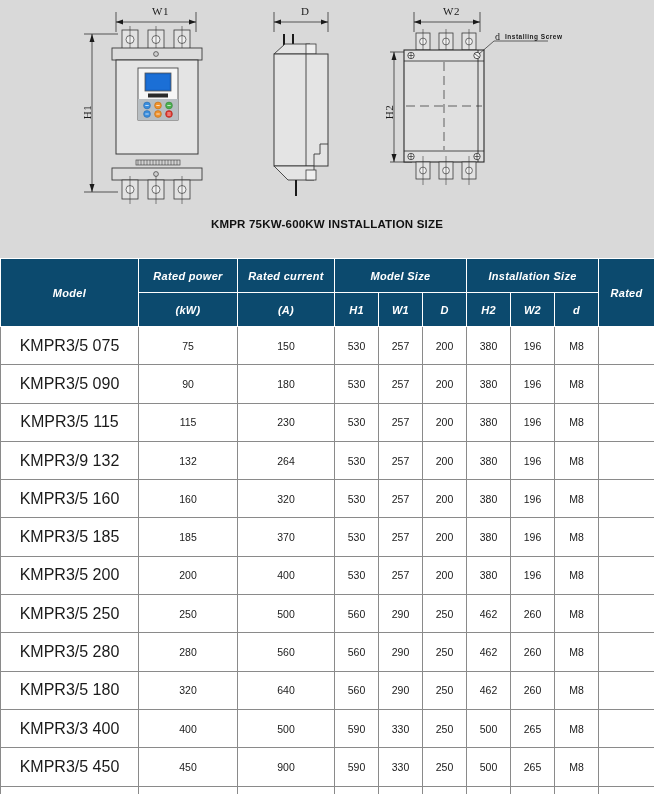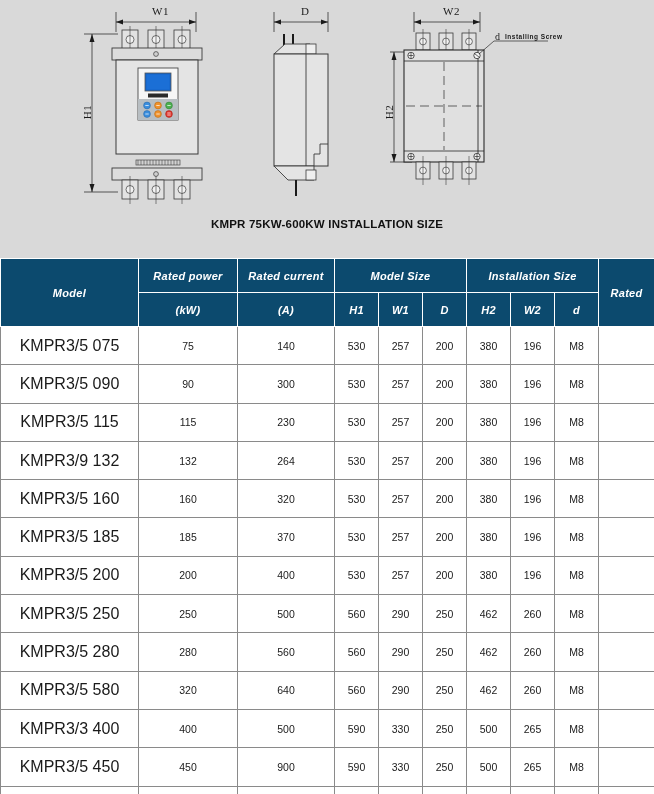--- a/index.html
+++ b/index.html
@@ -355,33 +355,33 @@
           <th>D</th>
           <th>H2</th>
           <th>W2</th>
           <th>d</th>
         </tr>
       </thead>
       <tbody id="spec-body">
           <tr>
             <td class="model">KMPR3/5 075</td>
             <td>75</td>
-            <td>140</td>
+            <td>150</td>
             <td>530</td>
             <td>257</td>
             <td>200</td>
             <td>380</td>
             <td>196</td>
             <td>M8</td>
             <td></td>
           </tr>
           <tr>
             <td class="model">KMPR3/5 090</td>
             <td>90</td>
-            <td>300</td>
+            <td>180</td>
             <td>530</td>
             <td>257</td>
             <td>200</td>
             <td>380</td>
             <td>196</td>
             <td>M8</td>
             <td></td>
           </tr>
           <tr>
             <td class="model">KMPR3/5 115</td>
@@ -461,21 +461,21 @@
             <td>560</td>
             <td>560</td>
             <td>290</td>
             <td>250</td>
             <td>462</td>
             <td>260</td>
             <td>M8</td>
             <td></td>
           </tr>
           <tr>
-            <td class="model">KMPR3/5 580</td>
+            <td class="model">KMPR3/5 180</td>
             <td>320</td>
             <td>640</td>
             <td>560</td>
             <td>290</td>
             <td>250</td>
             <td>462</td>
             <td>260</td>
             <td>M8</td>
             <td></td>
           </tr>

